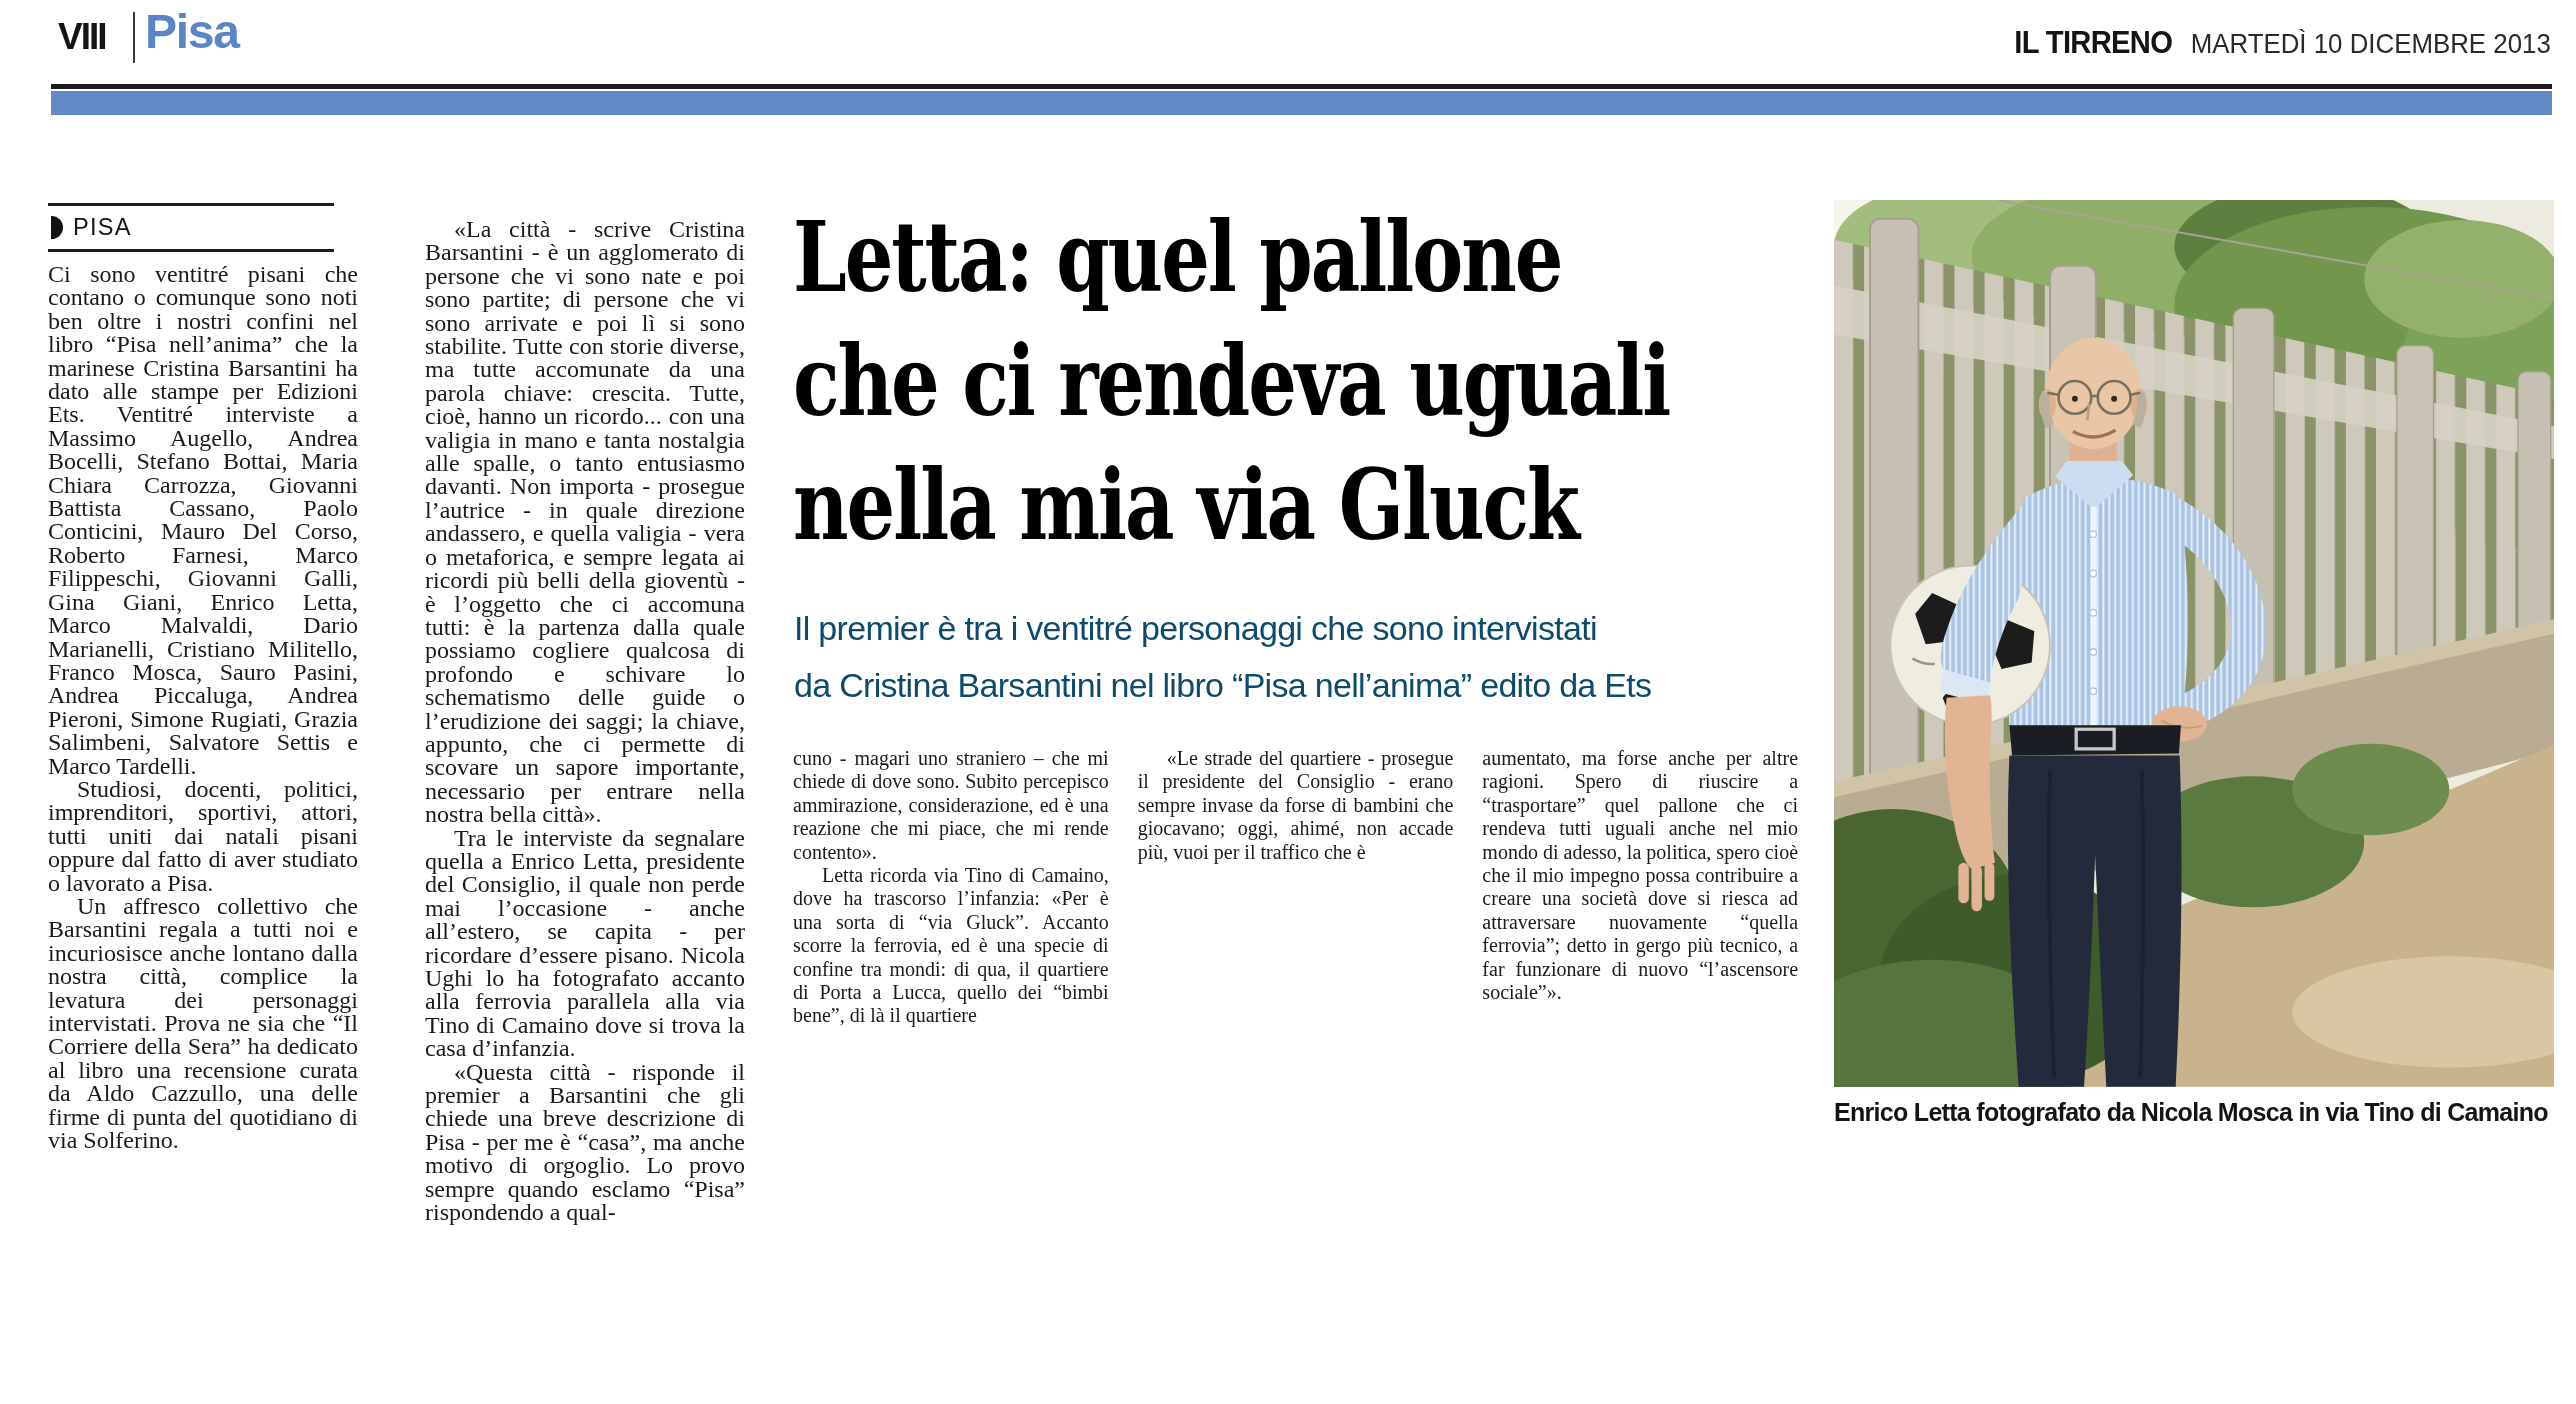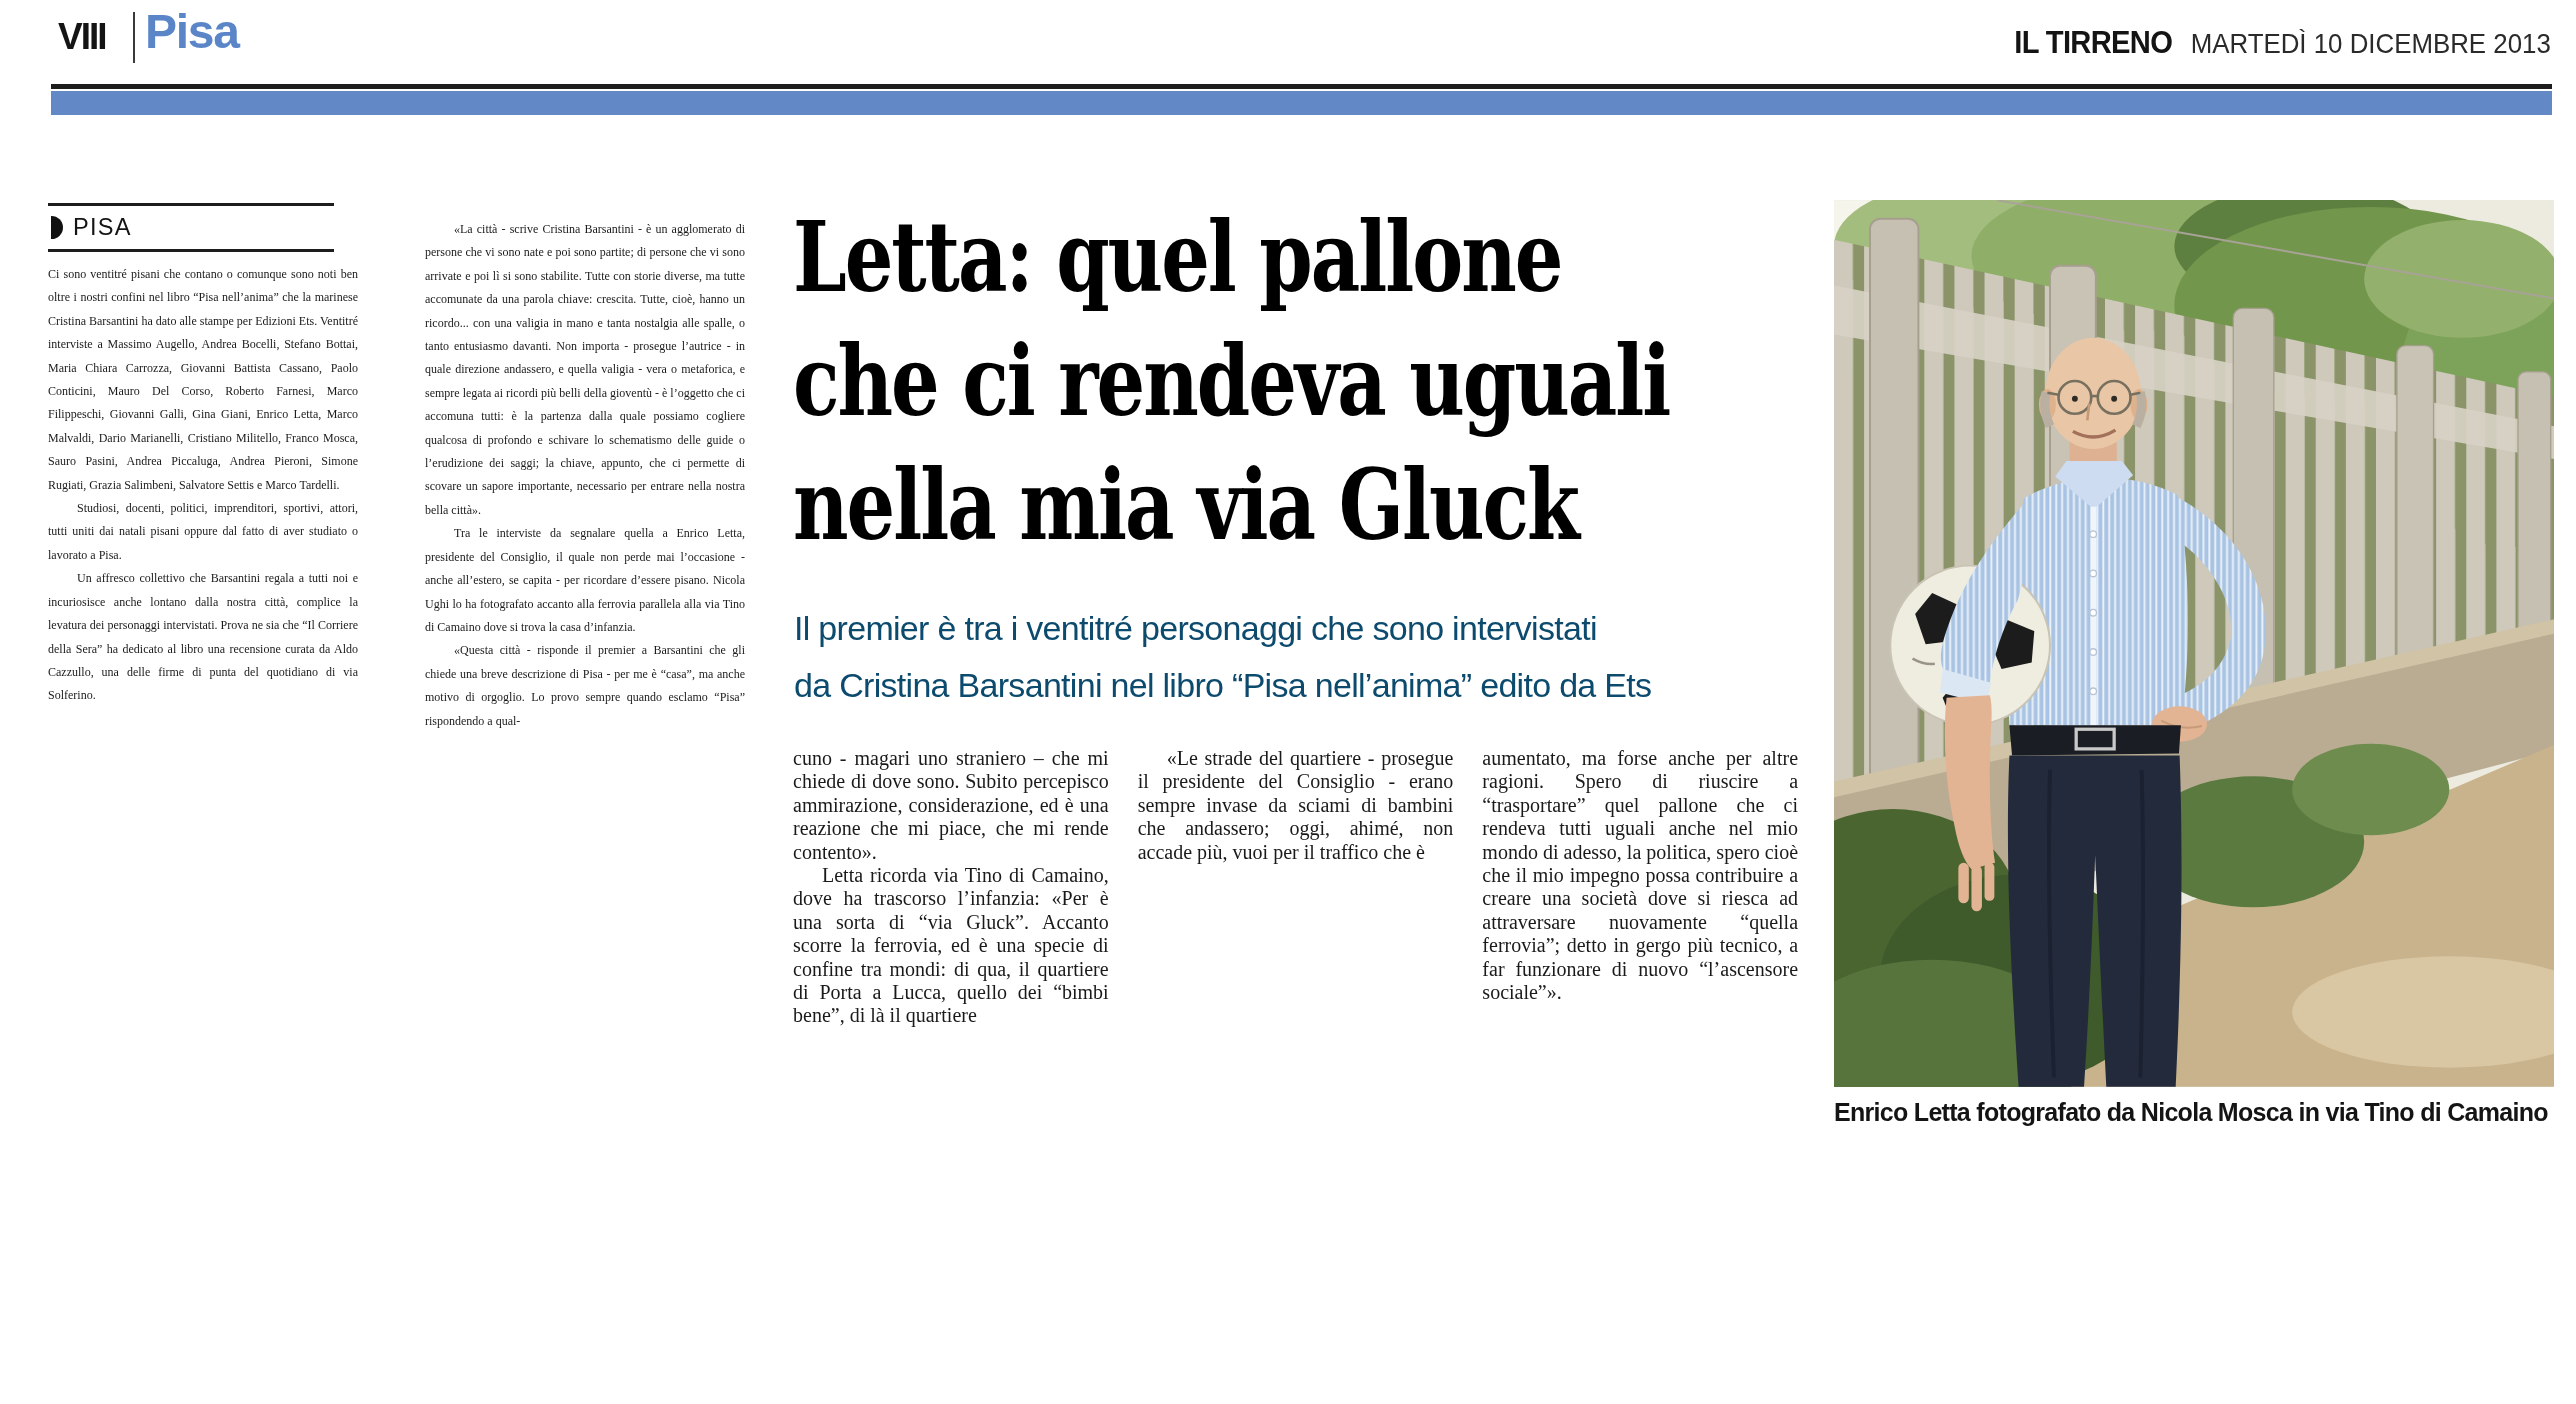--- a/index.html
+++ b/index.html
@@ -22,21 +22,21 @@
 
   
   .kicker{position:absolute;left:48px;top:203px;width:286px;}
   .kicker-rule-a{height:3.3px;background:#1d1d1d;}
   .kicker-row{display:flex;align-items:center;gap:9.8px;padding:7.9px 0 7.9px 3.3px;}
   .kicker-bullet{width:11.8px;height:23.6px;background:#111;border-radius:0 11.8px 11.8px 0;flex:0 0 auto;}
   .kicker-label{font-family:"Liberation Sans",sans-serif;font-size:23.6px;letter-spacing:1.3px;color:#141414;}
   .kicker-rule-b{height:2.6px;background:#1d1d1d;}
 
   
-  .col{position:absolute;font-size:12px;line-height:23.4px;text-align:justify;
+  .col{position:absolute;font-size:24px;line-height:23.4px;text-align:justify;
        -webkit-hyphens:auto;hyphens:auto;}
   .col-1{left:48px;top:263px;width:310px;}
   .col-2{left:425px;top:218px;width:320px;}
   .para{margin:0;text-indent:29px;}
   .para.flush{text-indent:0;}
 
   
   .headline{position:absolute;left:793px;top:195px;width:1012px;color:#000;}
   .headline-line{font-family:"DejaVu Serif",serif;font-weight:bold;font-size:98px;line-height:124px;
                  letter-spacing:-2.6px;white-space:nowrap;transform:scaleX(.78);transform-origin:0 50%;}
@@ -98,21 +98,21 @@
     <div>Il premier è tra i ventitré personaggi che sono intervistati</div>
     <div>da Cristina Barsantini nel libro “Pisa nell’anima” edito da Ets</div>
   </div>
 
   <div class="bottom-cols">
     <div class="bottom-col">
         <p class="para flush">cuno - magari uno straniero – che mi chiede di dove sono. Subito percepisco ammirazione, considerazione, ed è una reazione che mi piace, che mi rende contento».</p>
         <p class="para">Letta ricorda via Tino di Camaino, dove ha trascorso l’infanzia: «Per è una sorta di “via Gluck”. Accanto scorre la ferrovia, ed è una specie di confine tra mondi: di qua, il quartiere di Porta a Lucca, quello dei “bimbi bene”, di là il quartiere</p>
       </div>
     <div class="bottom-col">
-        <p class="para">«Le strade del quartiere - prosegue il presidente del Consiglio - erano sempre invase da sciami di bambini che andassero; oggi, ahimé, non accade più, vuoi per il traffico che è</p>
+        <p class="para">«Le strade del quartiere - prosegue il presidente del Consiglio - erano sempre invase da forse di bambini che giocavano; oggi, ahimé, non accade più, vuoi per il traffico che è</p>
       </div>
     <div class="bottom-col">
         <p class="para flush">aumentato, ma forse anche per altre ragioni. Spero di riuscire a “trasportare” quel pallone che ci rendeva tutti uguali anche nel mio mondo di adesso, la politica, spero cioè che il mio impegno possa contribuire a creare una società dove si riesca ad attraversare nuovamente “quella ferrovia”; detto in gergo più tecnico, a far funzionare di nuovo “l’ascensore sociale”».</p>
       </div>
   </div>
 
   <div class="photo-wrap">
     <svg width="720" height="887" viewBox="0 0 1100 1354" xmlns="http://www.w3.org/2000/svg">
       <defs>
         <pattern id="slats" width="46" height="12" patternUnits="userSpaceOnUse">

